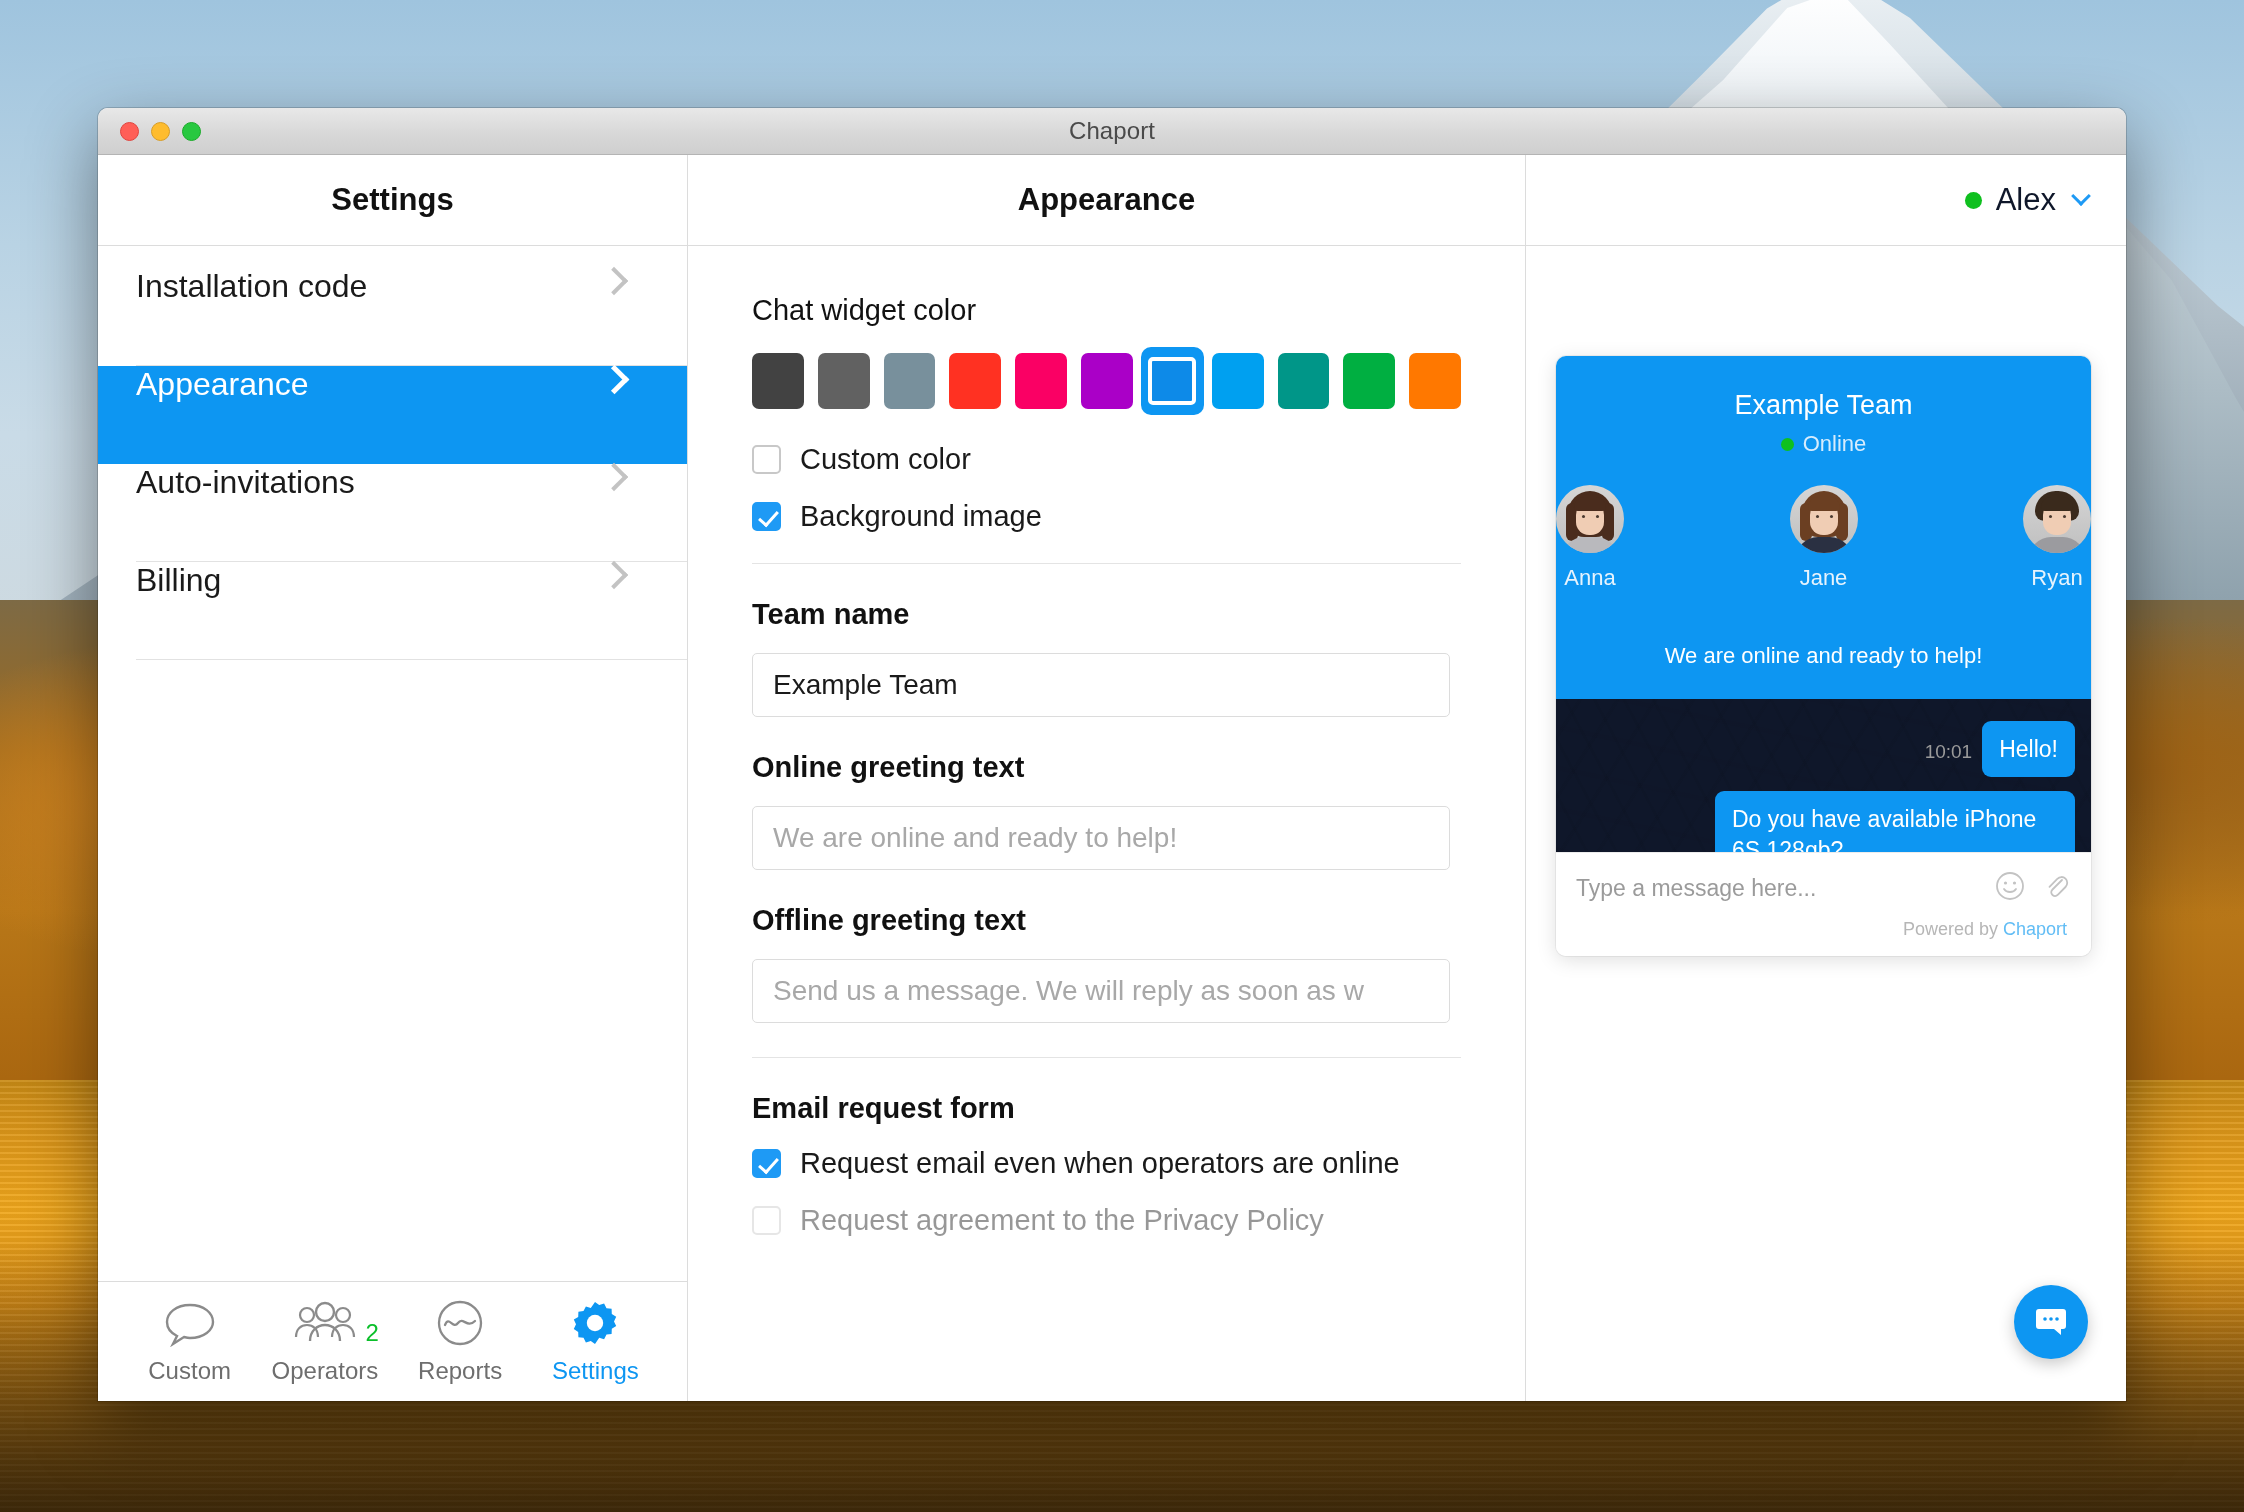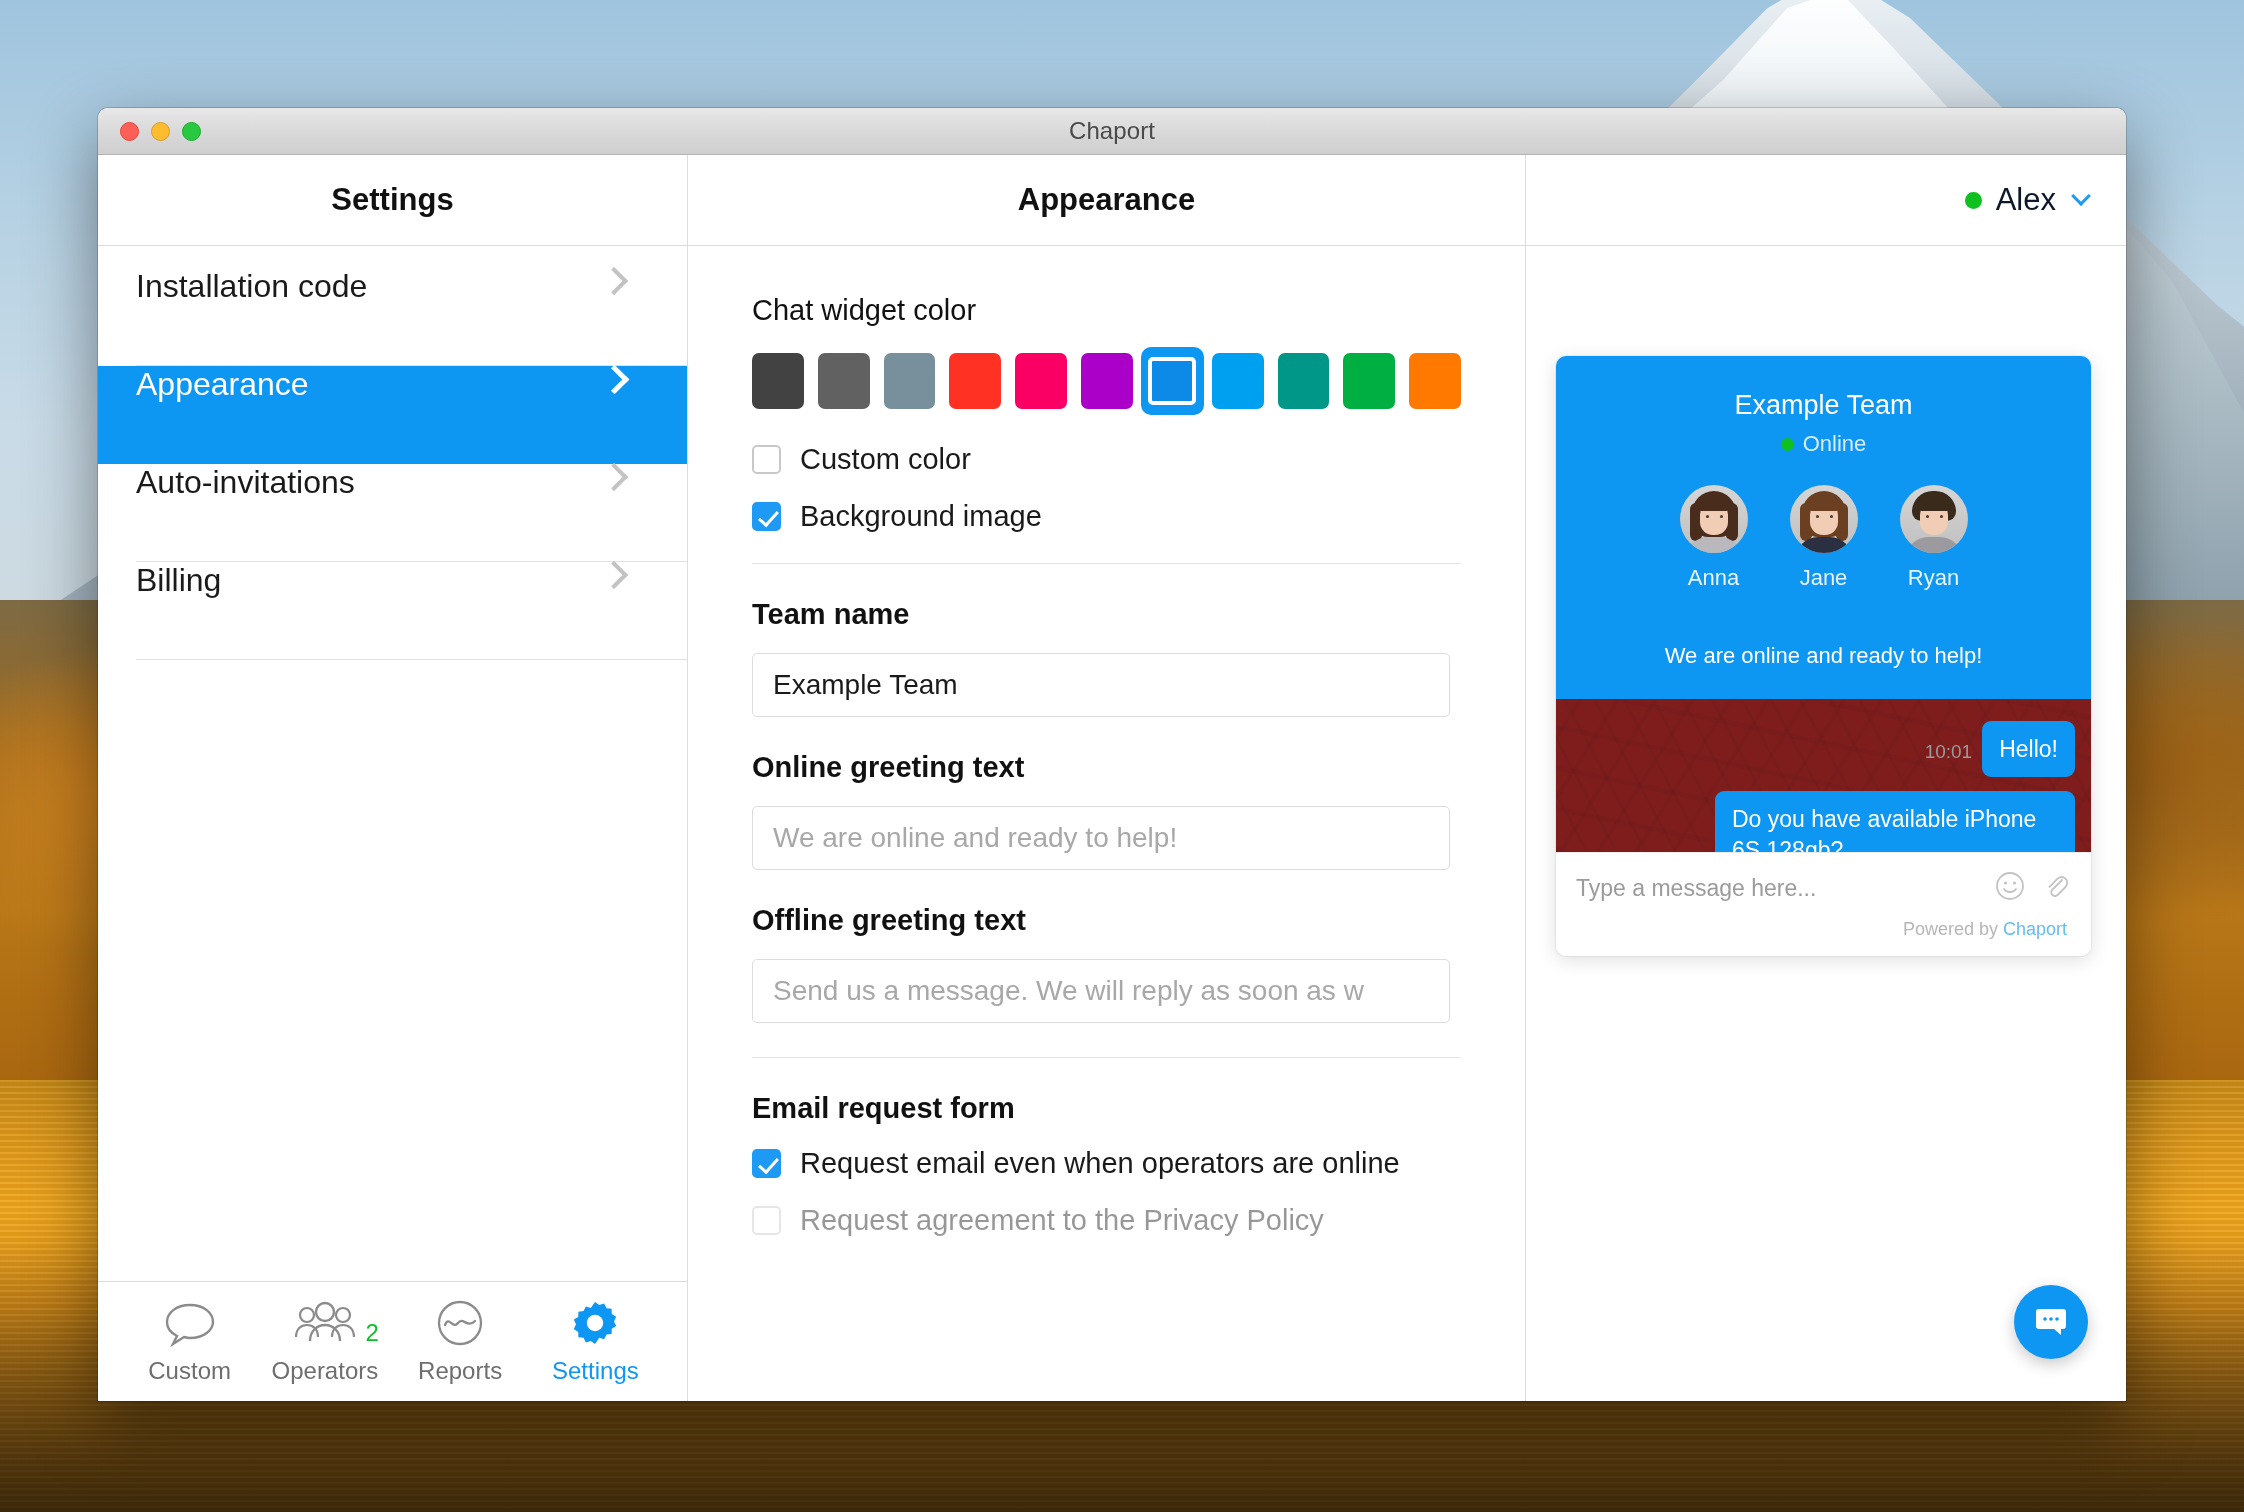--- a/index.html
+++ b/index.html
@@ -229,39 +229,39 @@
     box-shadow: 0 4px 20px rgba(0,0,0,.13), 0 0 0 1px rgba(0,0,0,.05);
     overflow: hidden; display: flex; flex-direction: column;
   }
   #widget-top {
     background: #0d96f2; color: #fff; padding: 34px 0 26px 0; flex: 0 0 auto;
     text-align: center;
   }
   #widget-team { font-size: 27px; margin-bottom: 10px; }
   #widget-status { font-size: 22px; color: #d6ecfd; display: flex; align-items: center; justify-content: center; gap: 9px; }
   #widget-status .status-dot { width: 13px; height: 13px; background: #0fc01f; }
-  .avatars { display: flex; justify-content: center; gap: 42px; margin-top: 28px; }
+  .avatars { display: flex; justify-content: space-between; gap: 42px; margin-top: 28px; }
   .avatar-wrap { display: flex; flex-direction: column; align-items: center; gap: 12px; }
   .avatar {
     width: 68px; height: 68px; border-radius: 50%; overflow: hidden; position: relative;
     background: linear-gradient(to bottom, #d6d6d6, #bfbfbf);
   }
   .av-hair { position: absolute; left: 12px; top: 6px; width: 44px; height: 46px; border-radius: 22px 22px 16px 16px; }
   .av-face { position: absolute; left: 20px; top: 16px; width: 28px; height: 34px; border-radius: 14px 14px 13px 13px; background: #f0cdb4; }
   .av-hair-front { position: absolute; left: 18px; top: 12px; width: 32px; height: 14px; border-radius: 16px 16px 6px 6px; }
   .av-side-l { position: absolute; left: 10px; top: 18px; width: 12px; height: 38px; border-radius: 8px; }
   .av-side-r { position: absolute; right: 10px; top: 18px; width: 12px; height: 38px; border-radius: 8px; }
   .av-body { position: absolute; left: 6px; bottom: -6px; width: 56px; height: 22px; border-radius: 24px 24px 0 0; }
   .av-eye { position: absolute; width: 3px; height: 3px; border-radius: 50%; background: #4a3a30; top: 30px; }
   .av-name { font-size: 22px; color: #e6f3fd; }
   #widget-greet { font-size: 22px; color: #fff; text-align: center; padding: 26px 20px 30px 20px; background: #0d96f2; flex: 0 0 auto; }
 
   #widget-chat {
     flex: 1; position: relative; overflow: hidden;
-    background: #7f1d1d;
+    background: #0f172a;
   }
   #widget-chat::before {
     content: ""; position: absolute; inset: 0;
     background-image:
       repeating-linear-gradient(62deg, rgba(0,0,0,.05) 0 3px, rgba(0,0,0,0) 3px 26px),
       repeating-linear-gradient(-58deg, rgba(0,0,0,.04) 0 4px, rgba(0,0,0,0) 4px 32px),
       repeating-linear-gradient(12deg, rgba(0,0,0,.03) 0 5px, rgba(0,0,0,0) 5px 40px);
   }
   .msg-row { position: relative; display: flex; align-items: flex-end; gap: 10px; padding: 0 16px; margin-top: 14px; }
   .msg-row.out { justify-content: flex-end; }

